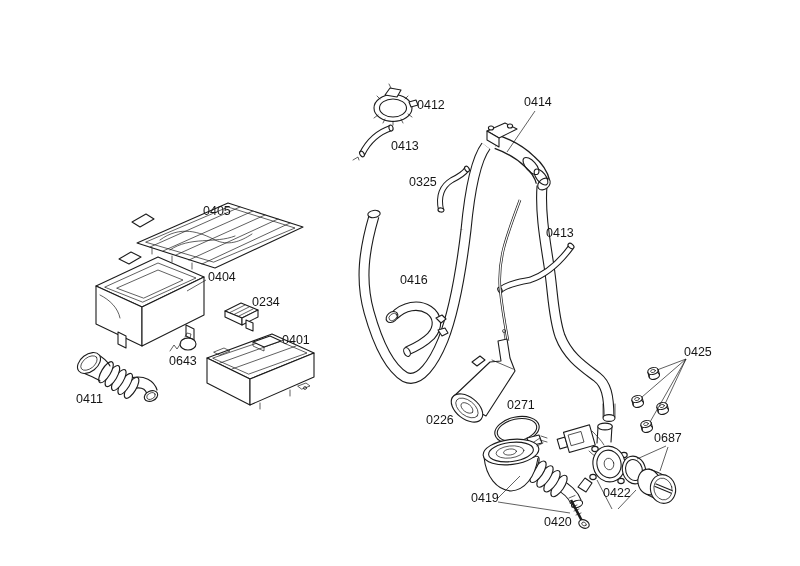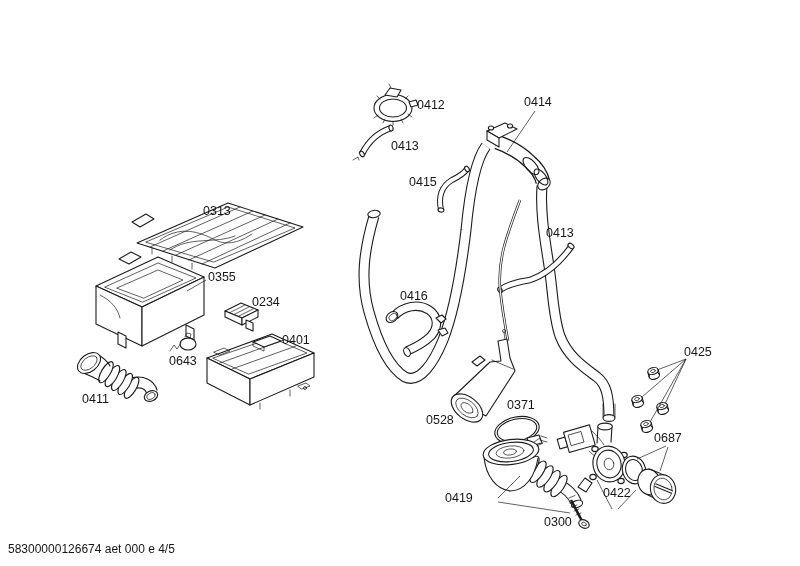--- a/index.html
+++ b/index.html
@@ -267,34 +267,33 @@
   <g>
     <path class="leader" d="M535,111 L507,152"></path>
     <path class="leader" d="M206,280 L187,291"></path>
     <path class="leader" d="M498,498 L520,476 M498,502 L570,513"></path>
     <path class="leader" d="M612,509 L597,480 M618,509 L636,490"></path>
     <path class="leader" d="M666,446 L637,459 M668,447 L660,471"></path>
     <path class="leader" d="M686,359 L657,370 M686,359 L642,397 M686,359 L665,404 M686,359 L650,422"></path>
   </g>
 </svg>
 
-  <div class="lbl" style="left:203px;top:205px">0313</div>
-  <div class="lbl" style="left:208px;top:271px">0355</div>
+  <div class="lbl" style="left:203px;top:205px">0405</div>
+  <div class="lbl" style="left:208px;top:271px">0404</div>
   <div class="lbl" style="left:252px;top:296px">0234</div>
   <div class="lbl" style="left:282px;top:334px">0401</div>
   <div class="lbl" style="left:169px;top:355px">0643</div>
-  <div class="lbl" style="left:82px;top:393px">0411</div>
+  <div class="lbl" style="left:76px;top:393px">0411</div>
   <div class="lbl" style="left:417px;top:99px">0412</div>
   <div class="lbl" style="left:391px;top:140px">0413</div>
   <div class="lbl" style="left:524px;top:96px">0414</div>
-  <div class="lbl" style="left:409px;top:176px">0415</div>
+  <div class="lbl" style="left:409px;top:176px">0325</div>
   <div class="lbl" style="left:546px;top:227px">0413</div>
-  <div class="lbl" style="left:400px;top:290px">0416</div>
-  <div class="lbl" style="left:426px;top:414px">0528</div>
-  <div class="lbl" style="left:507px;top:399px">0371</div>
-  <div class="lbl" style="left:445px;top:492px">0419</div>
-  <div class="lbl" style="left:544px;top:516px">0300</div>
+  <div class="lbl" style="left:400px;top:274px">0416</div>
+  <div class="lbl" style="left:426px;top:414px">0226</div>
+  <div class="lbl" style="left:507px;top:399px">0271</div>
+  <div class="lbl" style="left:471px;top:492px">0419</div>
+  <div class="lbl" style="left:544px;top:516px">0420</div>
   <div class="lbl" style="left:603px;top:487px">0422</div>
   <div class="lbl" style="left:654px;top:432px">0687</div>
   <div class="lbl" style="left:684px;top:346px">0425</div>
 
-  <div class="footer">58300000126674 aet 000 e 4/5</div>
 </div>
 
 </body></html>

